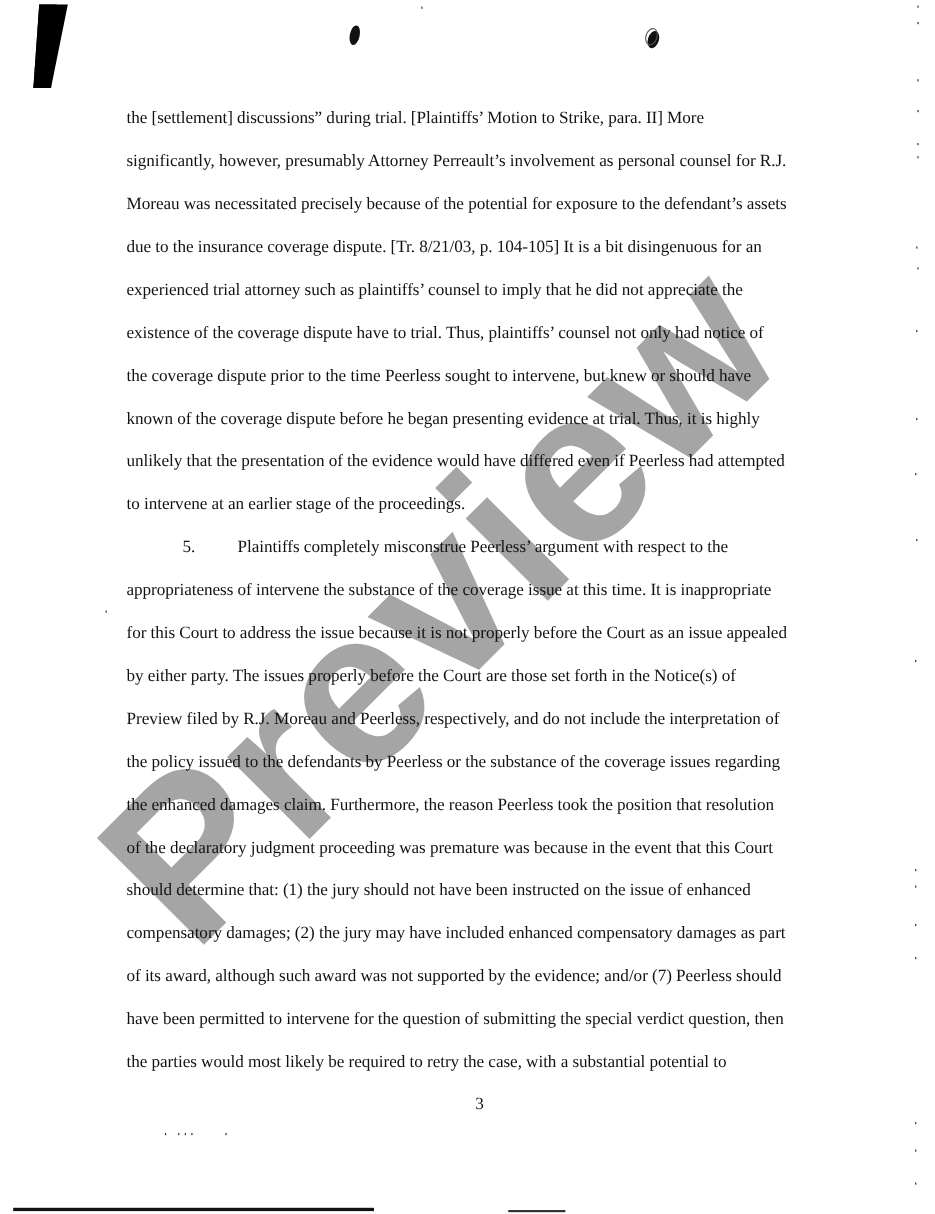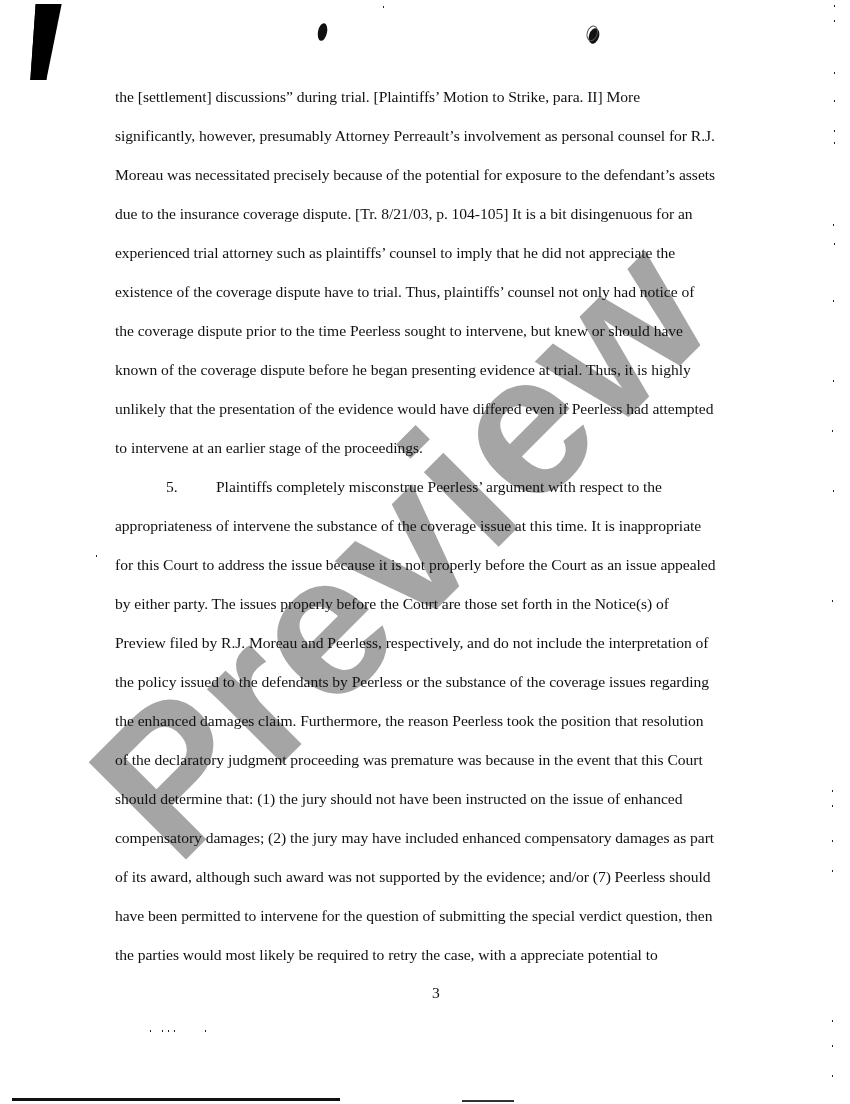--- a/index.html
+++ b/index.html
@@ -35,21 +35,21 @@
       position: absolute; left: 432px; top: 976px; font-size: 15.6px; line-height: 24px;
     }
     .watermark {
       position: absolute; left: 400px; top: 548px;
       transform: translate(-50%, -50%) rotate(-45deg);
       font-family: "Liberation Sans", "DejaVu Sans", sans-serif;
       font-weight: bold; font-size: 200px; letter-spacing: 2px;
       color: #a5a5a5; line-height: 1; white-space: nowrap;
       z-index: 0; pointer-events: none;
     }
-    .text-layer { position: absolute; left: 0; top: 5px; width: 850px; height: 837px; z-index: 1; }
+    .text-layer { position: absolute; left: 0; top: 16px; width: 850px; height: 837px; z-index: 1; }
     .footer-rule {
       position: absolute; left: 12px; top: 1098px; width: 328px; height: 3px; background: #111;
     }
     .footer-rule-2 {
       position: absolute; left: 462px; top: 1100px; width: 52px; height: 2px; background: #333;
     }
     .speck { position: absolute; background: #222; width: 1px; height: 2px; }
   </style>
 </head>
 <body>
@@ -80,21 +80,21 @@
       <div class="line" style="top:468px">for this Court to address the issue because it is not properly before the Court as an issue appealed</div>
       <div class="line" style="top:507px">by either party.  The issues properly before the Court are those set forth in the Notice(s) of</div>
       <div class="line" style="top:546px">Preview filed by R.J. Moreau and Peerless, respectively, and do not include the interpretation of</div>
       <div class="line" style="top:585px">the policy issued to the defendants by Peerless or the substance of the coverage issues regarding</div>
       <div class="line" style="top:624px">the enhanced damages claim.  Furthermore, the reason Peerless took the position that resolution</div>
       <div class="line" style="top:663px">of the declaratory judgment proceeding was premature was because in the event that this Court</div>
       <div class="line" style="top:702px">should determine that: (1) the jury should not have been instructed on the issue of enhanced</div>
       <div class="line" style="top:741px">compensatory damages; (2) the jury may have included enhanced compensatory damages as part</div>
       <div class="line" style="top:780px">of its award, although such award was not supported by the evidence; and/or (7) Peerless should</div>
       <div class="line" style="top:819px">have been permitted to intervene for the question of submitting the special verdict question, then</div>
-      <div class="line" style="top:858px">the parties would most likely be required to retry the case, with a appreciate potential to</div>
+      <div class="line" style="top:858px">the parties would most likely be required to retry the case, with a substantial potential to</div>
     </div>
 
     <div class="page-number">3</div>
   </div>
 
   <div class="footer-rule"></div>
   <div class="footer-rule-2"></div>
 
   <div class="speck" style="left:834px;top:5px"></div>
   <div class="speck" style="left:834px;top:20px"></div>

